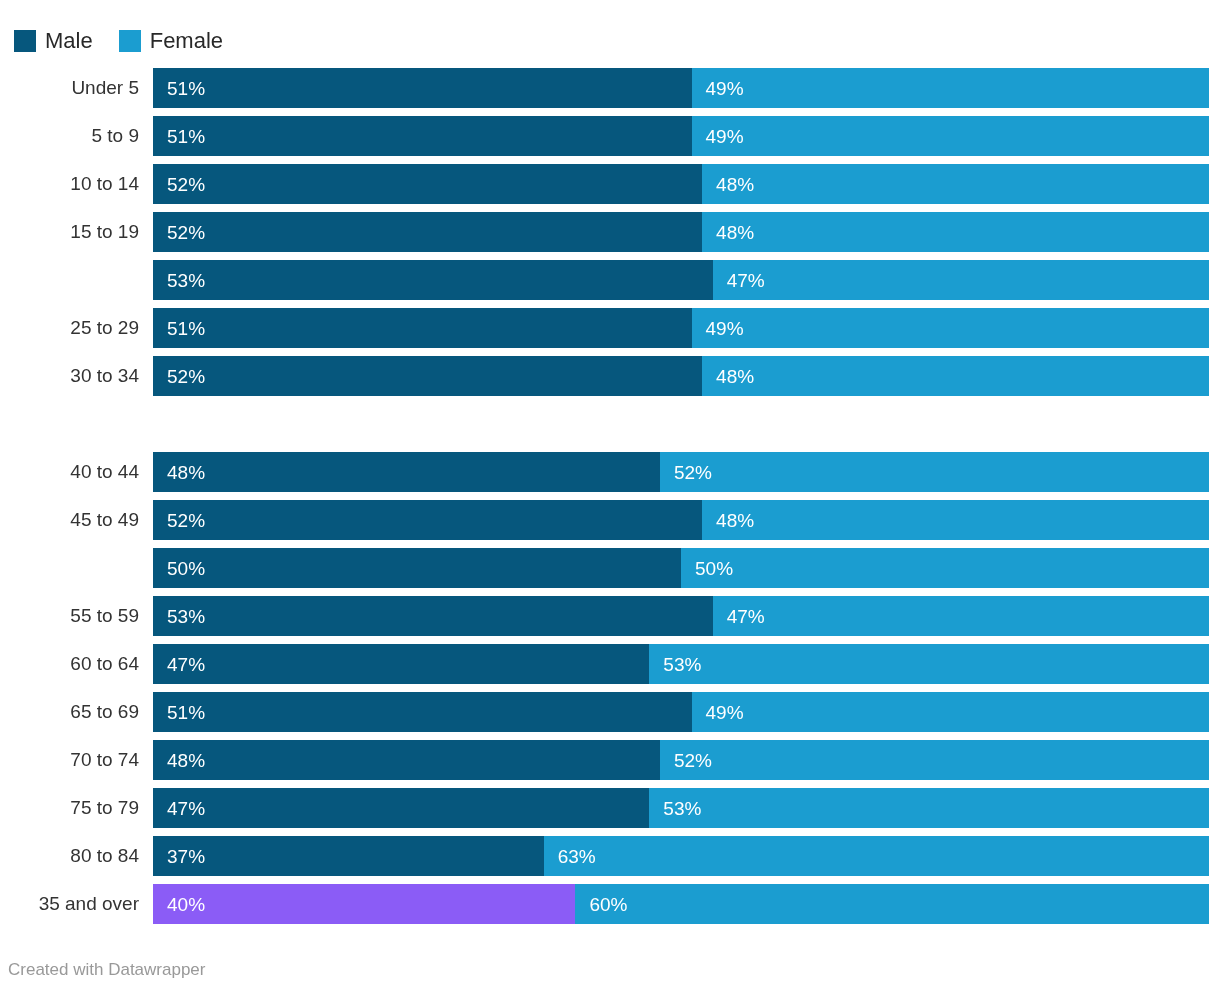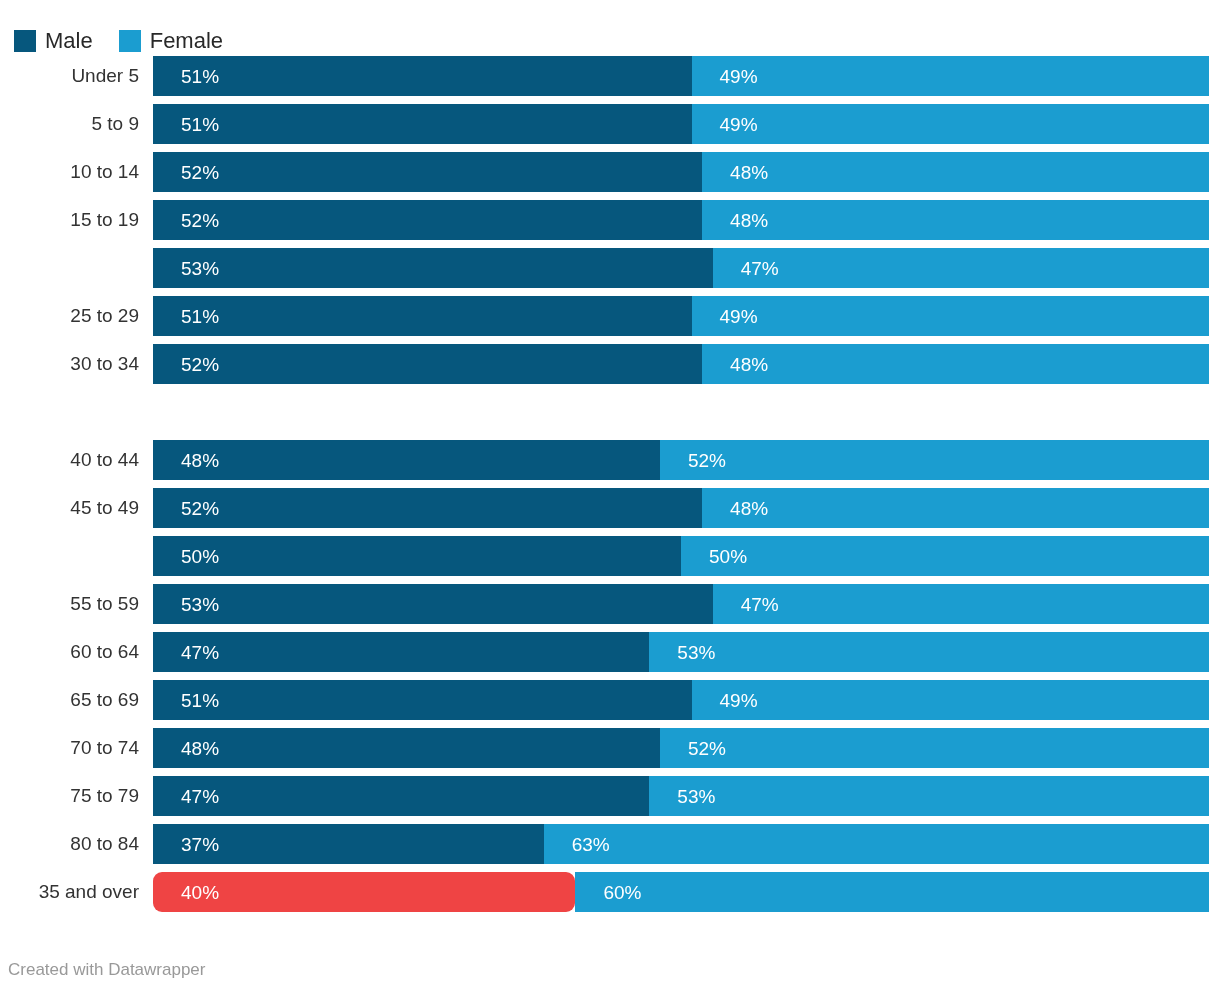--- a/index.html
+++ b/index.html
@@ -47,21 +47,21 @@
     font-size: 22px;
     line-height: 22px;
     color: #282828;
     white-space: nowrap;
   }
 
   
   #plot {
     position: absolute;
     left: 0;
-    top: 56px;
+    top: 68px;
     width: 1212px;
   }
 
   .bar-row {
     position: relative;
     height: 48px;
   }
 
   .row-label {
     position: absolute;
@@ -87,21 +87,21 @@
   }
 
   .bar-seg {
     height: 40px;
     box-sizing: border-box;
     display: flex;
     align-items: center;
     overflow: hidden;
   }
   .bar-seg .seg-value {
-    padding-left: 28px;
+    padding-left: 14px;
     font-size: 19px;
     line-height: 19px;
     color: #ffffff;
     white-space: nowrap;
   }
 
   
   #footer {
     position: absolute;
     left: 8px;
@@ -301,21 +301,21 @@
             <span class="seg-value">37%</span>
           </div>
           <div class="bar-seg" style="width: 63%; background: rgb(27, 157, 208);">
             <span class="seg-value">63%</span>
           </div>
         </div>
       </div>
       <div class="bar-row">
         <div class="row-label">35 and over</div>
         <div class="bar-track">
-          <div class="bar-seg" style="width: 40%; background: #ef4444; border-radius: 9px;">
+          <div class="bar-seg" style="width: 40%; background: #8b5cf6;">
             <span class="seg-value">40%</span>
           </div>
           <div class="bar-seg" style="width: 60%; background: rgb(27, 157, 208);">
             <span class="seg-value">60%</span>
           </div>
         </div>
       </div>
     </div>
 
   <div id="footer">Created with Datawrapper</div>

